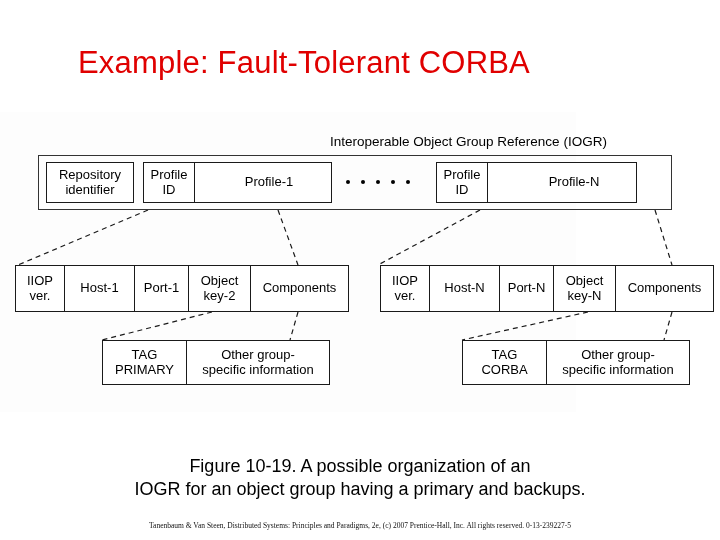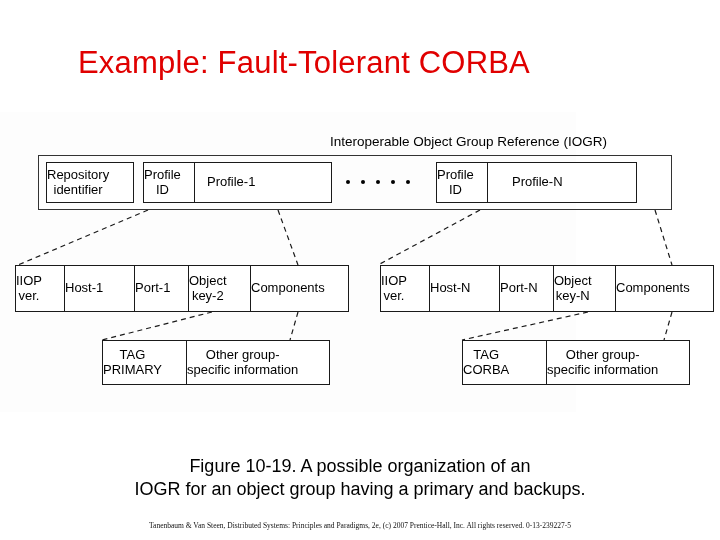--- a/index.html
+++ b/index.html
@@ -44,21 +44,21 @@
     top: 0;
   }
 
   .dbox {
     position: absolute;
     box-sizing: border-box;
     border: 1.4px solid #1a1a1a;
     background: #ffffff;
     display: flex;
     align-items: center;
-    justify-content: flex-start;
+    justify-content: center;
     text-align: center;
     font-size: 13px;
     line-height: 1.08;
     color: #000;
     font-family: "Liberation Sans", sans-serif;
   }
   .dbox.outer {
     border: 1.2px solid #333;
     background: transparent;
     display: block;

